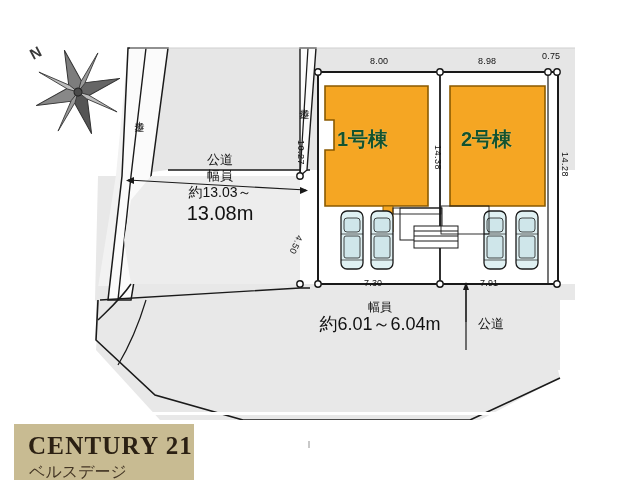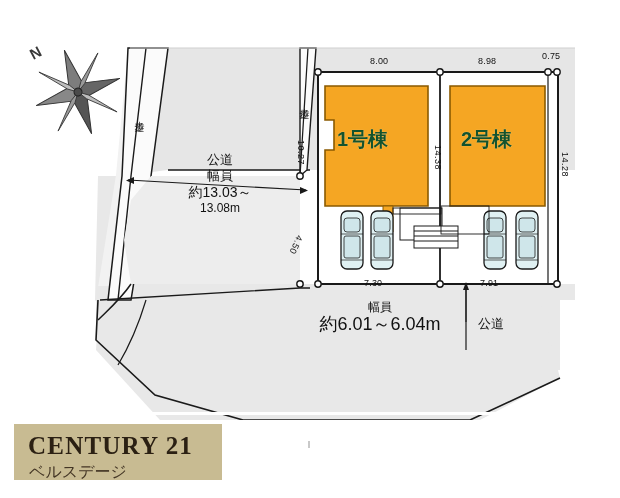--- a/index.html
+++ b/index.html
@@ -18,38 +18,38 @@
 
   
   #plan{position:absolute;left:0;top:0;width:620px;height:420px;}
 
   
   .roadtext{position:absolute;text-align:center;line-height:1.22;
             font-size:13px;color:#111;}
   .roadtext .l1{font-size:13px;}
   .roadtext .l2{font-size:13px;}
   .roadtext .l3{font-size:14px;}
-  .roadtext .l4{font-size:12px;}
+  .roadtext .l4{font-size:20px;}
 
   .bottomtext{position:absolute;text-align:center;line-height:1.2;color:#111;}
   .bottomtext .t1{font-size:12px;}
   .bottomtext .t2{font-size:18px;}
 
   
   .bldglabel{position:absolute;font-size:20px;font-weight:bold;color:#14532d;
              letter-spacing:0px;white-space:nowrap;
              text-shadow:0 0 1px #ffd79a;}
 
   
   #compass{position:absolute;left:22px;top:34px;width:112px;height:112px;}
   .n-letter{position:absolute;left:30px;top:44px;font-size:15px;font-weight:bold;
             color:#3a3a3a;transform:rotate(-28deg);}
 
   
-  #logo{position:absolute;left:14px;top:424px;width:208px;height:56px;
+  #logo{position:absolute;left:14px;top:424px;width:180px;height:56px;
         background:#c8bb92;}
   #logo .c21{position:absolute;left:14px;top:8px;font-size:25px;font-weight:bold;
              letter-spacing:1.2px;color:#2b2013;
              font-family:"Liberation Serif","DejaVu Serif",serif;}
   #logo .sub{position:absolute;left:15px;top:38px;font-size:16px;color:#433524;}
   #logo-strip{position:absolute;left:0;top:412px;width:620px;height:3px;background:#fff;}
   .tick-mark{position:absolute;left:308px;top:441px;width:2px;height:7px;background:#c9c9c9;}
 </style>
 </head>
 <body>

